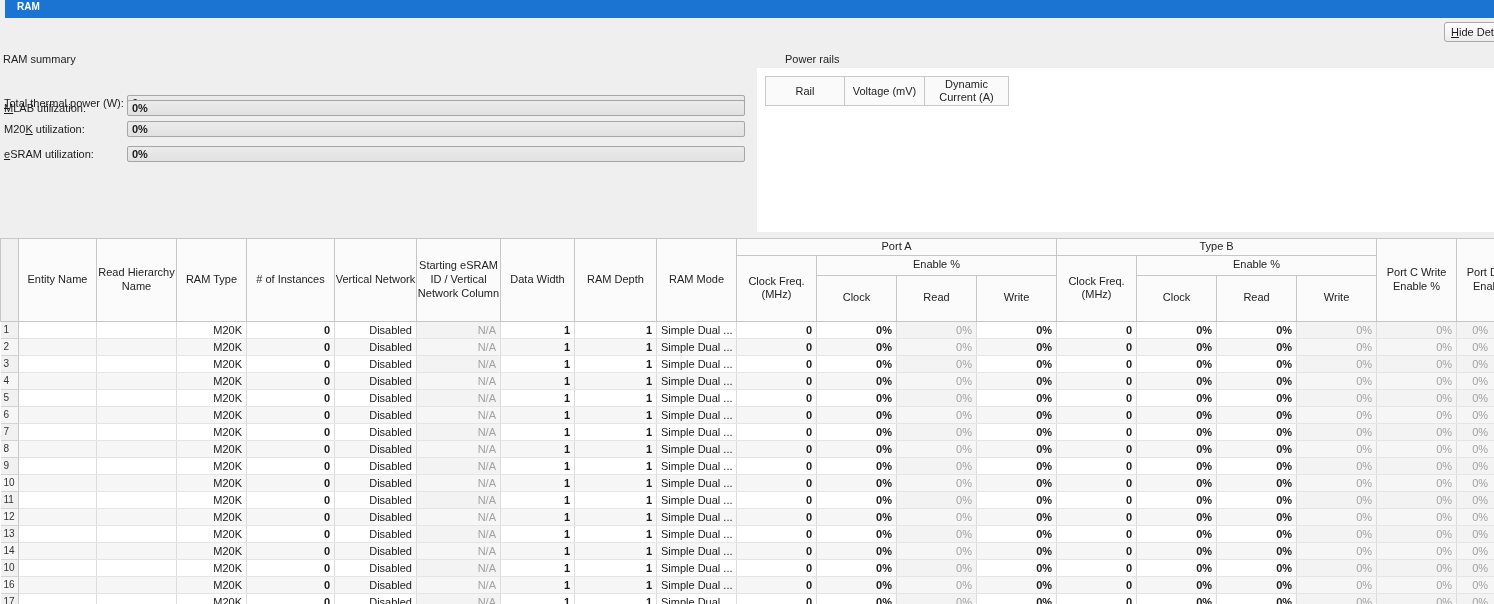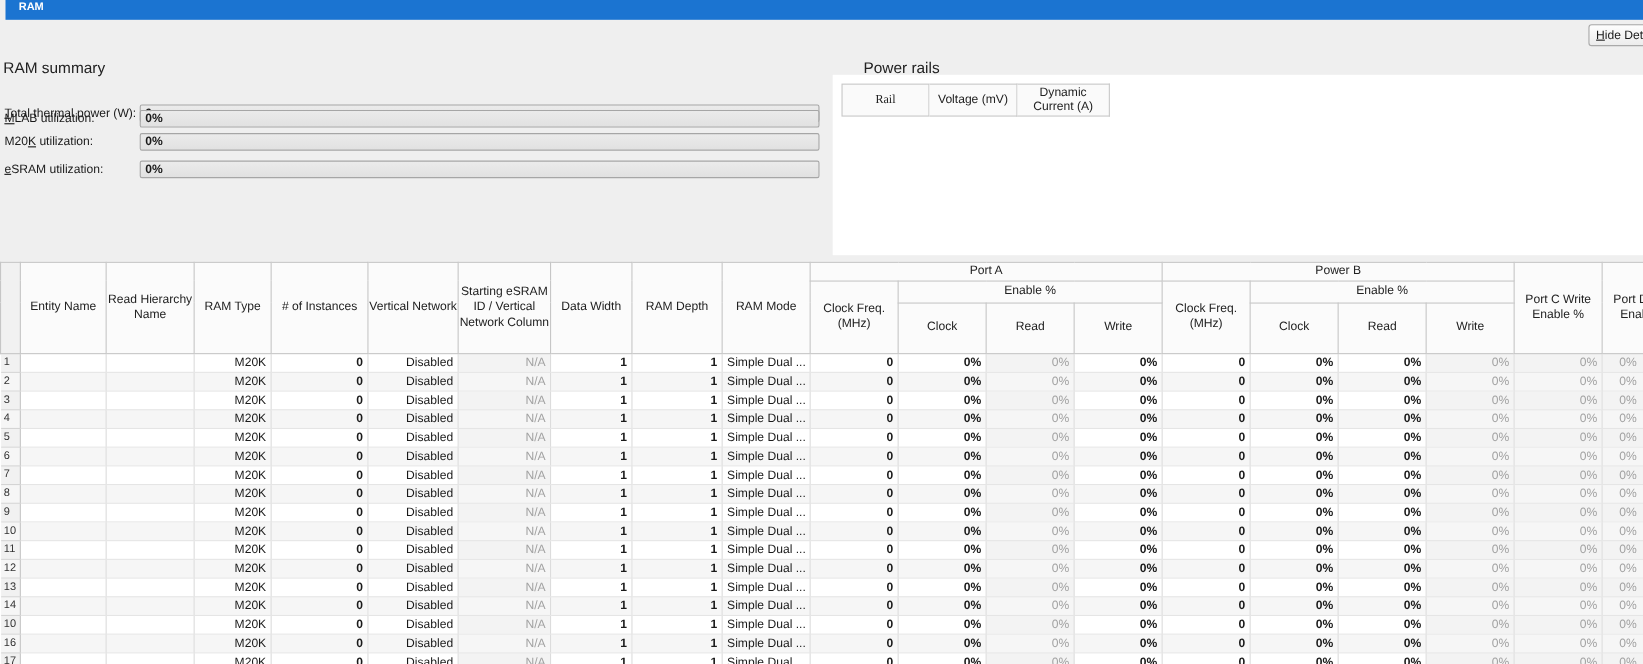--- a/index.html
+++ b/index.html
@@ -22,21 +22,21 @@
   
   .btn-hide {
     position:absolute; left:1444px; top:22px; width:70px; height:20px;
     background:linear-gradient(#fefefe,#ececec);
     border:1px solid #a9a9a9; border-radius:3px;
     font-family:"Liberation Sans", sans-serif; font-size:11px; color:#1a1a1a;
     text-align:left; padding:0 6px; line-height:17px; white-space:nowrap;
   }
 
   
-  .sec-label { position:absolute; font-size:14px; color:#222; }
+  .sec-label { position:absolute; font-size:11px; color:#222; }
   #ram-summary-label { left:3px; top:53px; }
   #power-rails-label { left:785px; top:53px; }
 
   
   .summary-row { position:absolute; left:4px; height:16px; line-height:15px; white-space:nowrap; }
   .summary-label u { text-decoration:underline; }
   .summary-value {
     position:absolute; left:123px; top:-1px; width:618px; height:16px;
     background:linear-gradient(#ebebeb,#e1e1e1);
     border:1px solid #a6a6a6; border-radius:2px;
@@ -48,21 +48,21 @@
     position:absolute; left:757px; top:68px; width:737px; height:164px;
     background:#ffffff;
   }
   .power-header { position:absolute; left:8px; top:8px; display:flex; }
   .power-header .ph {
     background:#fafafa; border:1px solid #c8c8c8; border-left:none;
     height:30px; display:flex; align-items:center; justify-content:center;
     text-align:center; line-height:1.15; padding:0 4px; font-size:11px; color:#222;
   }
   .power-header .ph:first-child { border-left:1px solid #c8c8c8; }
-  .ph.rail { width:80px;font-family:Liberation Serif, serif; } .ph.voltage { width:80px; } .ph.dyn { width:84px; }
+  .ph.rail { width:80px; } .ph.voltage { width:80px; } .ph.dyn { width:84px; }
 
   
   .ram-table-wrap { position:absolute; left:0; top:238px; width:1536px; }
   table { border-collapse:collapse; table-layout:fixed; width:1536px; background:#ffffff; }
   th {
     background:#fbfbfb; border:1px solid #c6c6c6;
     font-weight:normal; font-size:11px; color:#222;
     text-align:center; vertical-align:middle; padding:1px 0; line-height:1.25;
   }
   thead .h1 th { height:14px; }
@@ -154,21 +154,21 @@
       <th rowspan="3">Entity Name</th>
       <th rowspan="3">Read Hierarchy Name</th>
       <th rowspan="3">RAM Type</th>
       <th rowspan="3"># of Instances</th>
       <th rowspan="3">Vertical Network</th>
       <th rowspan="3">Starting eSRAM ID / Vertical Network Column</th>
       <th rowspan="3">Data Width</th>
       <th rowspan="3">RAM Depth</th>
       <th rowspan="3">RAM Mode</th>
       <th colspan="4">Port A</th>
-      <th colspan="4">Power B</th>
+      <th colspan="4">Type B</th>
       <th rowspan="3">Port C Write Enable %</th>
       <th rowspan="3">Port D Write Enable %</th>
     </tr>
     <tr class="h2">
       <th rowspan="2">Clock Freq. (MHz)</th>
       <th colspan="3">Enable %</th>
       <th rowspan="2">Clock Freq. (MHz)</th>
       <th colspan="3">Enable %</th>
     </tr>
     <tr class="h3">

